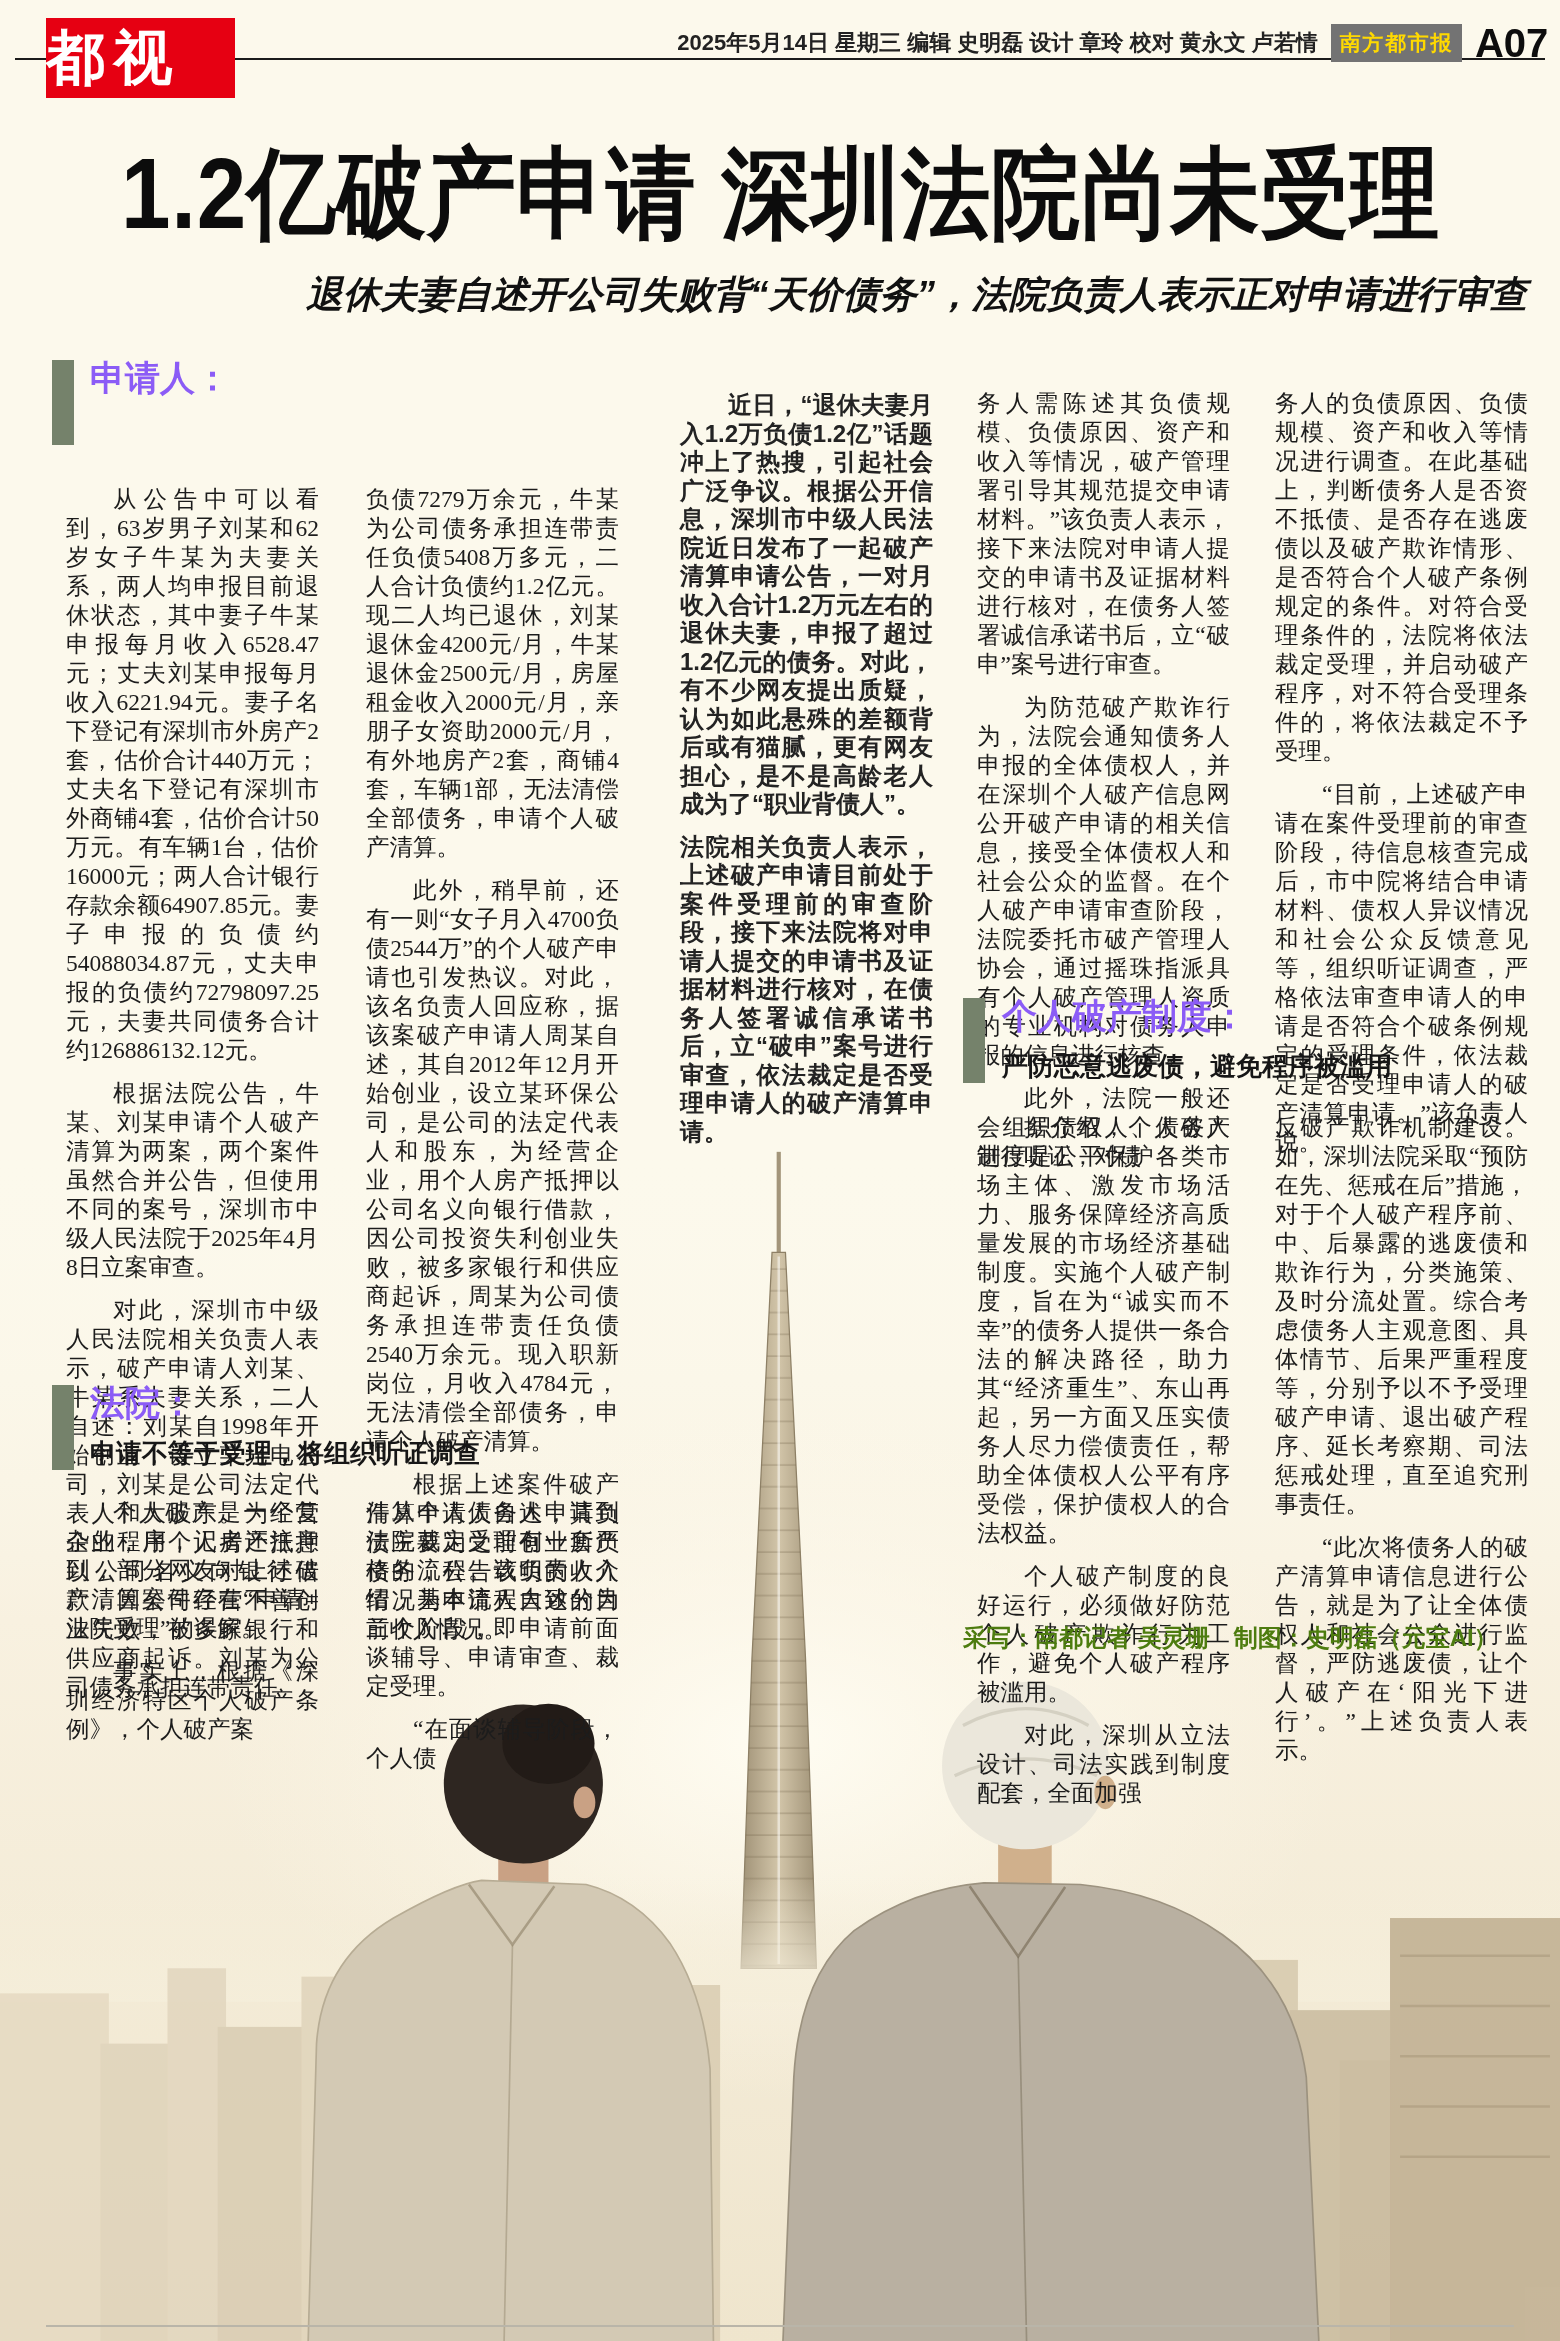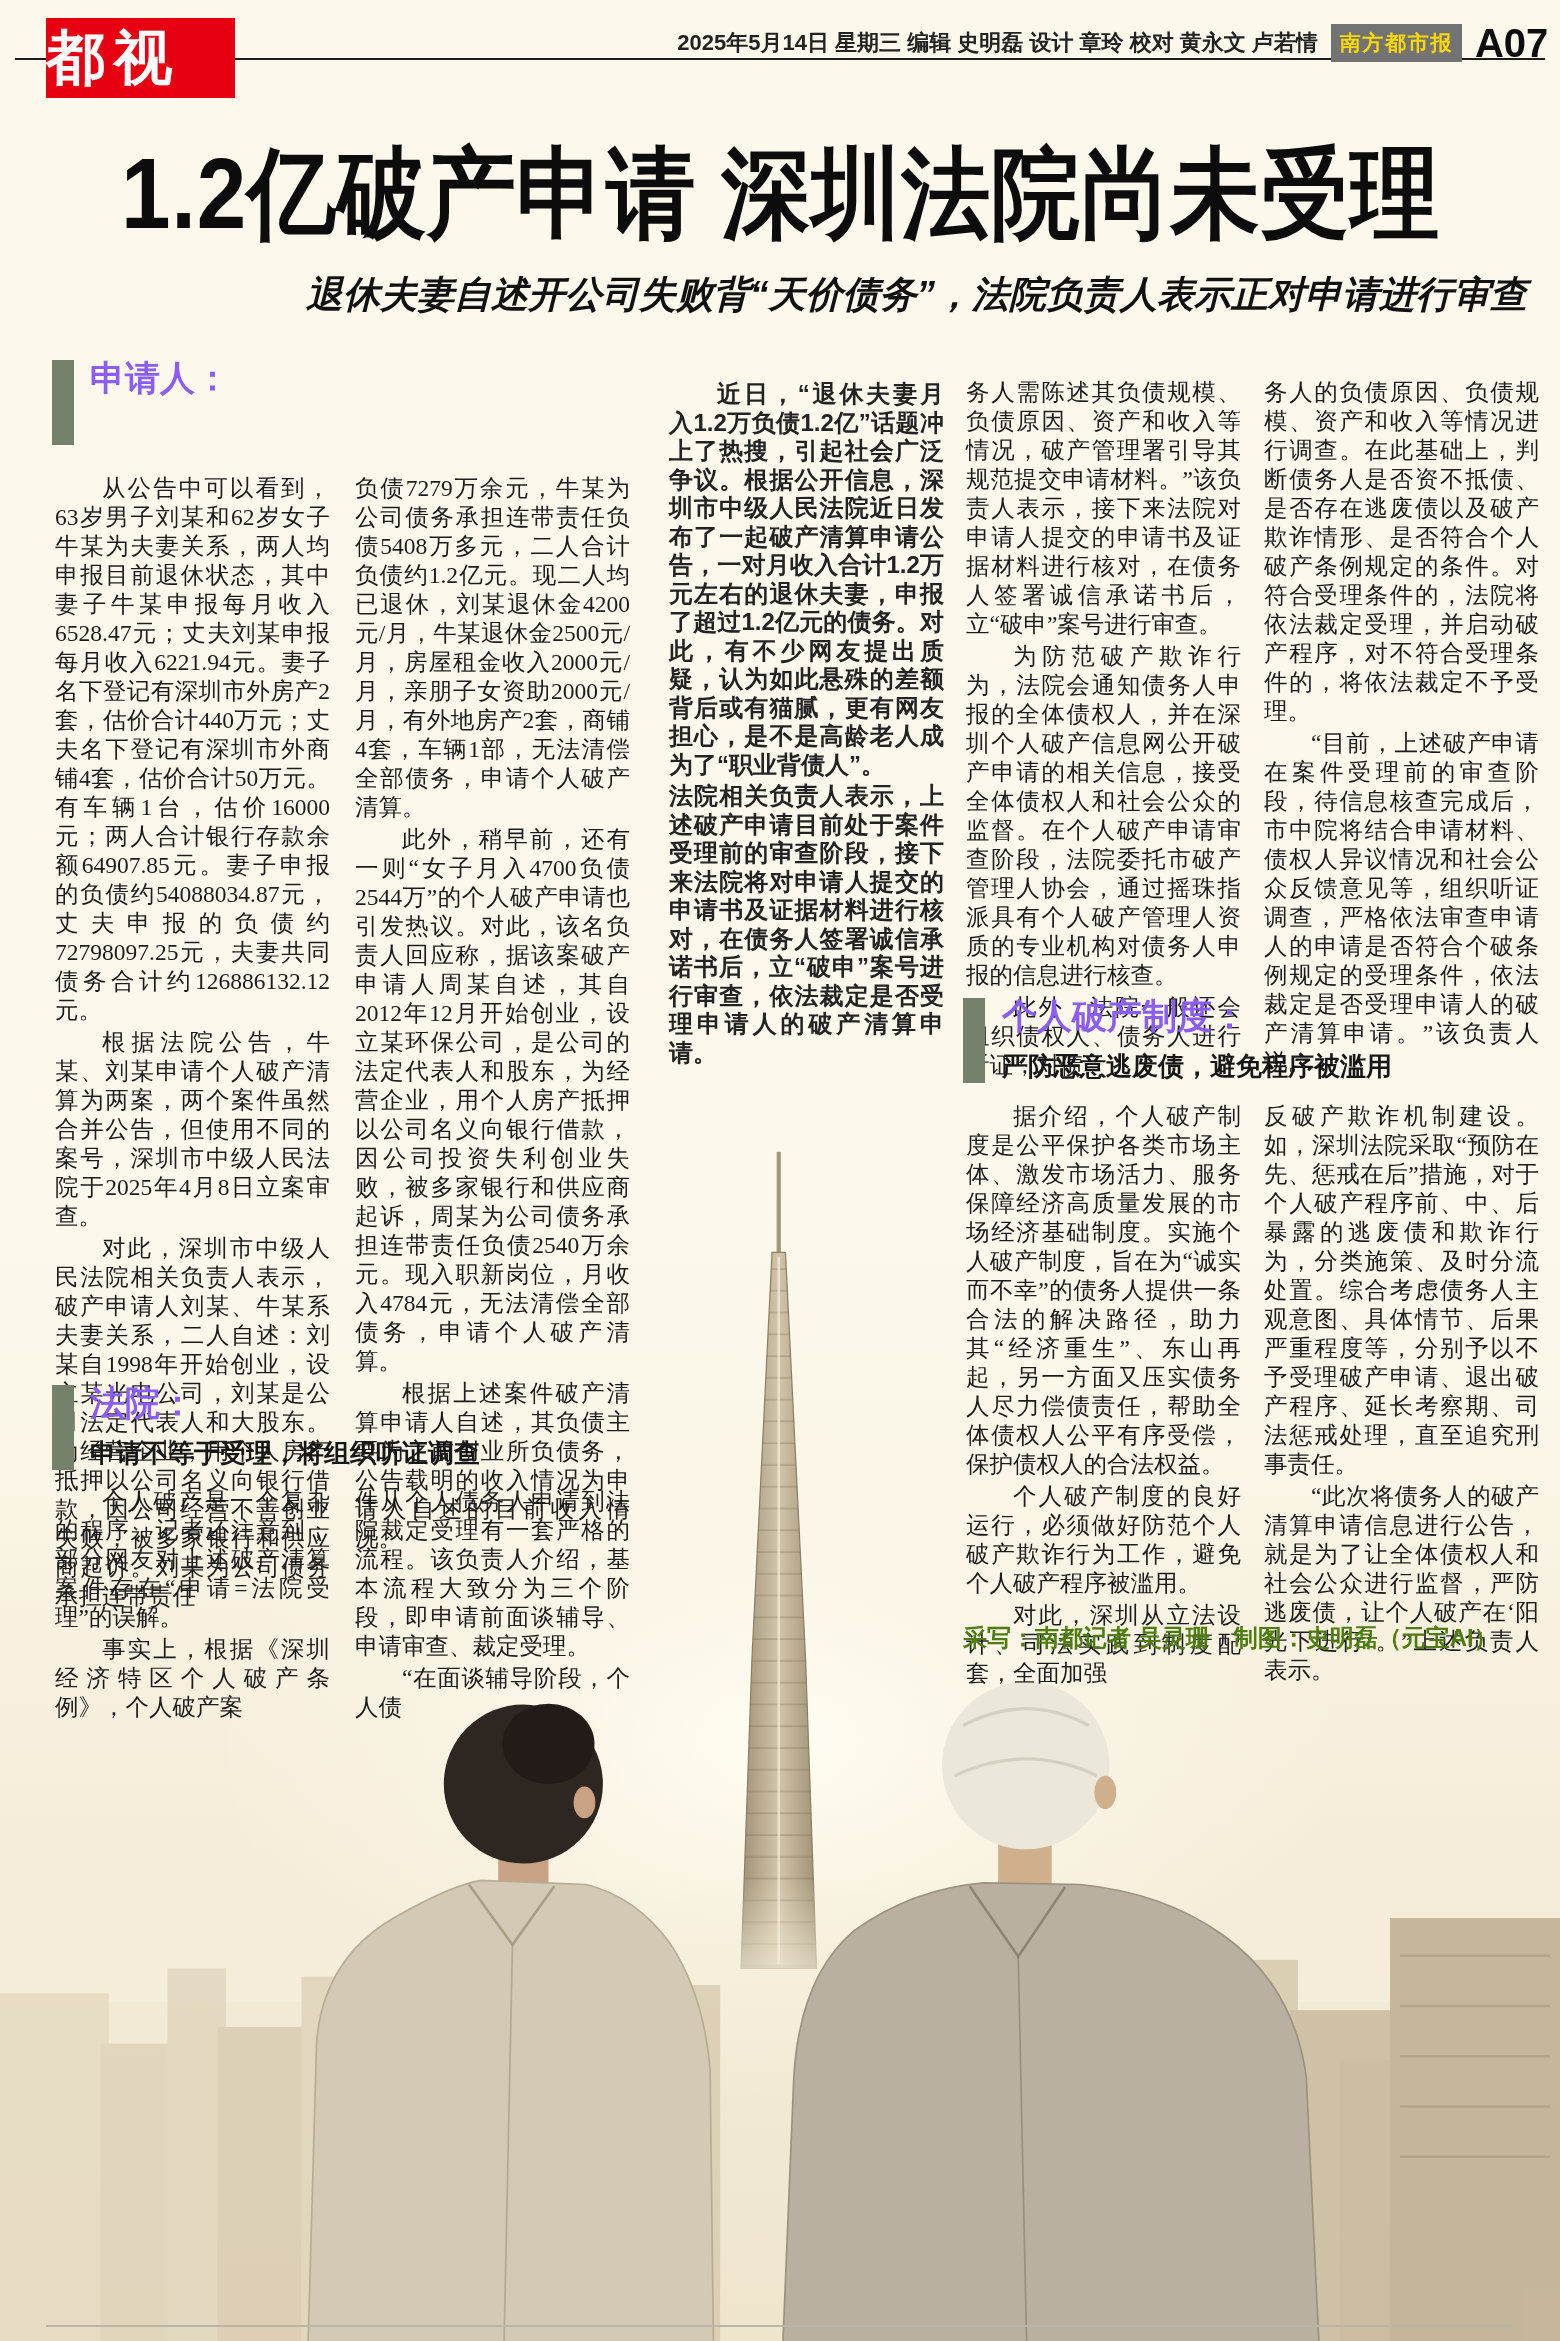--- a/index.html
+++ b/index.html
@@ -35,21 +35,21 @@
   .deck{
     position:absolute;left:34px;top:270px;width:1493px;z-index:2;
     font-size:37px;font-weight:bold;text-align:right;white-space:nowrap;color:#111;font-style:italic;
   }
   
   .bar{position:absolute;width:22px;height:85px;background:#75826b;z-index:2;}
   .kicker{position:absolute;font-size:35px;font-weight:bold;color:#8b5cf6;z-index:2;white-space:nowrap;}
   .kicker-deck{position:absolute;font-size:26px;font-weight:bold;color:#161616;z-index:2;white-space:nowrap;}
   
   .col{position:absolute;width:281px;z-index:2;}
-  .col p{margin:3px;text-align:justify;}
+  .col p{margin:14px;text-align:justify;}
   .serif p{font-family:"Liberation Serif",serif;font-size:23.5px;line-height:29px;color:#1c1c1c;}
   .lede p{font-family:"Liberation Sans",sans-serif;font-weight:bold;font-size:24px;line-height:28.5px;color:#232323;}
   p.ind{text-indent:2em;}
   .credit{
     position:absolute;left:963px;top:1622px;width:586px;z-index:2;
     font-size:24px;font-weight:bold;color:#4d7c0f;white-space:nowrap;
   }
   
   .illustration{position:absolute;left:0;top:1139px;width:1560px;height:1203px;z-index:0;}
   .bottom-rule{position:absolute;left:46px;top:2325px;width:1468px;height:1.7px;background:#b9b5a9;z-index:2;}

